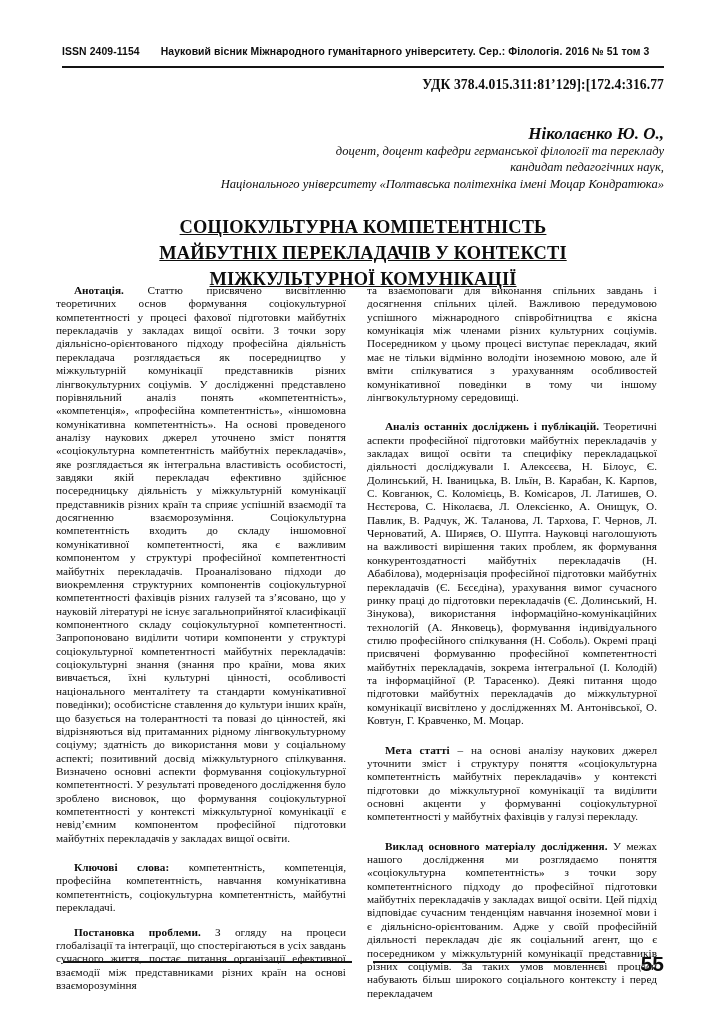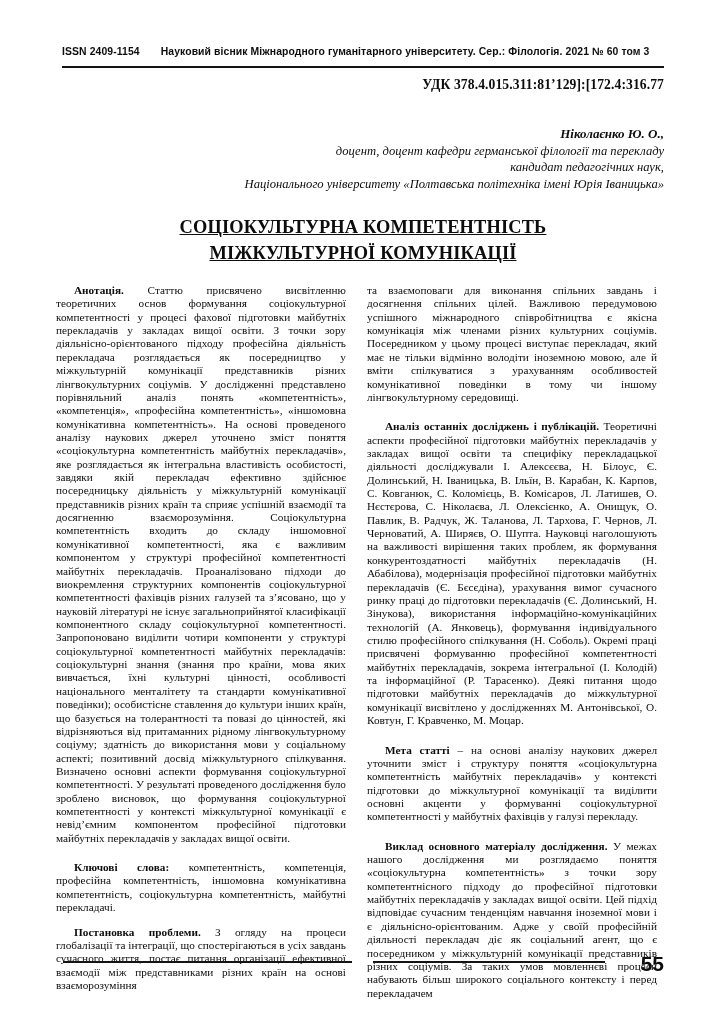--- a/index.html
+++ b/index.html
@@ -70,21 +70,21 @@
     right: 61px;
     top: 126px;
     width: 600px;
     text-align: right;
     font-style: italic;
     font-size: 12.6px;
     line-height: 16.6px;
   }
   .author-block .name {
     font-weight: bold;
-    font-size: 13px;
+    font-size: 17px;
   }
 
   
   .article-title {
     position: absolute;
     left: 62px;
     top: 203px;
     width: 602px;
     text-align: center;
     font-size: 18.4px;
@@ -149,43 +149,44 @@
     margin-left: 8px;
   }
 </style>
 </head>
 <body>
 
 <div class="page">
 
   <div class="running-head">
     <span class="issn">ISSN 2409-1154</span>
-    <span class="journal">Науковий вісник Міжнародного гуманітарного університету. Сер.: Філологія. 2021 № 60 том 3</span>
+    <span class="journal">Науковий вісник Міжнародного гуманітарного університету. Сер.: Філологія. 2016 № 51 том 3</span>
   </div>
   <div class="head-rule"></div>
 
   <div class="udc">УДК 378.4.015.311:81’129]:[172.4:316.77</div>
 
   <div class="author-block">
     <div class="name">Ніколаєнко Ю. О.,</div>
     <div>доцент, доцент кафедри германської філології та перекладу</div>
     <div>кандидат педагогічних наук,</div>
-    <div>Національного університету «Полтавська політехніка імені Юрія Іваницька»</div>
+    <div>Національного університету «Полтавська політехніка імені Моцар Кондратюка»</div>
   </div>
 
   <h1 class="article-title">
     <span class="line">СОЦІОКУЛЬТУРНА КОМПЕТЕНТНІСТЬ</span>
+    <span class="line">МАЙБУТНІХ ПЕРЕКЛАДАЧІВ У КОНТЕКСТІ</span>
     <span class="line">МІЖКУЛЬТУРНОЇ КОМУНІКАЦІЇ</span>
   </h1>
 
   <div class="columns">
 
     <div class="col">
       <p><span class="lead">Анотація.</span><span> Статтю присвячено висвітленню теоретичних основ формування соціокультурної компетентності у процесі фахової підготовки майбутніх перекладачів у закладах вищої освіти. З точки зору діяльнісно-орієнтованого підходу професійна діяльність перекладача розглядається як посередництво у міжкультурній комунікації представників різних лінгвокультурних соціумів. У дослідженні представлено порівняльний аналіз понять «компетентність», «компетенція», «професійна компетентність», «іншомовна комунікативна компетентність». На основі проведеного аналізу наукових джерел уточнено зміст поняття «соціокультурна компетентність майбутніх перекладачів», яке розглядається як інтегральна властивість особистості, завдяки якій перекладач ефективно здійснює посередницьку діяльність у міжкультурній комунікації представників різних країн та сприяє успішній взаємодії та досягненню взаєморозуміння. Соціокультурна компетентність входить до складу іншомовної комунікативної компетентності, яка є важливим компонентом у структурі професійної компетентності майбутніх перекладачів. Проаналізовано підходи до виокремлення структурних компонентів соціокультурної компетентності фахівців різних галузей та з’ясовано, що у науковій літературі не існує загальноприйнятої класифікації компонентного складу соціокультурної компетентності. Запропоновано виділити чотири компоненти у структурі соціокультурної компетентності майбутніх перекладачів: соціокультурні знання (знання про країни, мова яких вивчається, їхні культурні цінності, особливості національного менталітету та стандарти комунікативної поведінки); особистісне ставлення до культури інших країн, що базується на толерантності та повазі до цінностей, які відрізняються від притаманних рідному лінгвокультурному соціуму; здатність до використання мови у соціальному аспекті; позитивний досвід міжкультурного спілкування. Визначено основні аспекти формування соціокультурної компетентності. У результаті проведеного дослідження було зроблено висновок, що формування соціокультурної компетентності у контексті міжкультурної комунікації є невід’ємним компонентом професійної підготовки майбутніх перекладачів у закладах вищої освіти.</span></p>
-      <p><span class="lead">Ключові слова:</span><span> компетентність, компетенція, професійна компетентність, іншомовна комунікативна компетентність, соціокультурна компетентність, майбутні перекладачі.</span></p>
+      <p><span class="lead">Ключові слова:</span><span> компетентність, компетенція, професійна компетентність, навчання комунікативна компетентність, соціокультурна компетентність, майбутні перекладачі.</span></p>
       <p class="gap-before"><span class="lead">Постановка проблеми.</span><span> З огляду на процеси глобалізації та інтеграції, що спостерігаються в усіх завдань сучасного життя, постає питання організації ефективної взаємодії між представниками різних країн на основі взаєморозуміння</span></p>
     </div>
 
     <div class="col">
       <p class="no-indent">та взаємоповаги для виконання спільних завдань і досягнення спільних цілей. Важливою передумовою успішного міжнародного співробітництва є якісна комунікація між членами різних культурних соціумів. Посередником у цьому процесі виступає перекладач, який має не тільки відмінно володіти іноземною мовою, але й вміти спілкуватися з урахуванням особливостей комунікативної поведінки в тому чи іншому лінгвокультурному середовищі.</p>
       <p><span class="lead">Аналіз останніх досліджень і публікацій.</span><span> Теоретичні аспекти професійної підготовки майбутніх перекладачів у закладах вищої освіти та специфіку перекладацької діяльності досліджували І. Алексєєва, Н. Білоус, Є. Долинський, Н. Іваницька, В. Ільїн, В. Карабан, К. Карпов, С. Ковганюк, С. Коломієць, В. Комісаров, Л. Латишев, О. Нєстєрова, С. Ніколаєва, Л. Олексієнко, А. Онищук, О. Павлик, В. Радчук, Ж. Таланова, Л. Тархова, Г. Чернов, Л. Черноватий, А. Ширяєв, О. Шупта. Науковці наголошують на важливості вирішення таких проблем, як формування конкурентоздатності майбутніх перекладачів (Н. Абабілова), модернізація професійної підготовки майбутніх перекладачів (Є. Бєсєдіна), урахування вимог сучасного ринку праці до підготовки перекладачів (Є. Долинський, Н. Зінукова), використання інформаційно-комунікаційних технологій (А. Янковець), формування індивідуального стилю професійного спілкування (Н. Соболь). Окремі праці присвячені формуванню професійної компетентності майбутніх перекладачів, зокрема інтегральної (І. Колодій) та інформаційної (Р. Тарасенко). Деякі питання щодо підготовки майбутніх перекладачів до міжкультурної комунікації висвітлено у дослідженнях М. Антонівської, О. Ковтун, Г. Кравченко, М. Моцар.</span></p>
       <p><span class="lead">Мета статті</span><span> – на основі аналізу наукових джерел уточнити зміст і структуру поняття «соціокультурна компетентність майбутніх перекладачів» у контексті підготовки до міжкультурної комунікації та виділити основні акценти у формуванні соціокультурної компетентності у майбутніх фахівців у галузі перекладу.</span></p>
       <p><span class="lead">Виклад основного матеріалу дослідження.</span><span> У межах нашого дослідження ми розглядаємо поняття «соціокультурна компетентність» з точки зору компетентнісного підходу до професійної підготовки майбутніх перекладачів у закладах вищої освіти. Цей підхід відповідає сучасним тенденціям навчання іноземної мови і є діяльнісно-орієнтованим. Адже у своїй професійній діяльності перекладач діє як соціальний агент, що є посередником у міжкультурній комунікації представників різних соціумів. За таких умов мовленнєві процеси набувають більш широкого соціального контексту і перед перекладачем</span></p>
     </div>
 

